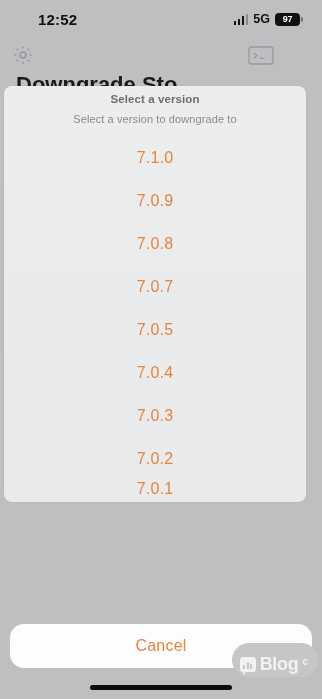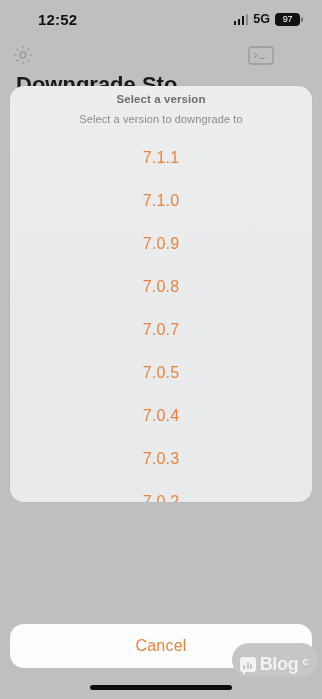--- a/index.html
+++ b/index.html
@@ -29,21 +29,21 @@
   .signal i:nth-child(1){ height:4px; }
   .signal i:nth-child(2){ height:6px; }
   .signal i:nth-child(3){ height:8.5px; }
   .signal i:nth-child(4){ height:11px; background:#8a8a8d; }
   .net-type{ font-size:12.5px; font-weight:600; }
   .battery{
     position:relative; width:25px; height:13px; border-radius:4px;
     background:#111; display:flex; align-items:center; justify-content:center;
   }
   .battery-level{
-    color:#fff; font-size:9px; font-weight:normal; letter-spacing:-.2px;
+    color:#fff; font-size:9px; font-weight:bold; letter-spacing:-.2px;
   }
   .battery:after{
     content:""; position:absolute; right:-3px; top:4px;
     width:2px; height:5px; border-radius:0 2px 2px 0; background:#6e6e72;
   }
 
   
   .app-behind{
     position:absolute; top:36px; left:0; width:286px; height:60px;
   }
@@ -54,22 +54,22 @@
   }
   .icon-gear svg, .icon-term svg { display:block; }
   .app-title{
     position:absolute; top:36px; left:16px;
     font-size:22px; font-weight:bold; color:#1a1a1a;
     white-space:nowrap;
   }
 
   
   .sheet{
-    position:absolute; left:10px; top:86px; width:302px; height:416px;
-    border-radius:14px;
+    position:absolute; left:4px; top:86px; width:302px; height:416px;
+    border-radius:8px;
     background:linear-gradient(180deg,#eceded 0%,#eaebec 45%,#e9eaeb 100%);
     overflow:hidden;
     box-shadow:0 0 0 .5px rgba(0,0,0,.04);
   }
   .sheet-header{
     padding-top:7px; text-align:center;
   }
   .sheet-title{
     font-size:11.5px; font-weight:bold; color:#6d6d72; letter-spacing:.1px;
   }
@@ -162,21 +162,20 @@
   </div>
   <div class="app-title">Downgrade Sto</div>
 </div>
 
 <div class="sheet">
   <div class="sheet-header">
     <div class="sheet-title">Select a version</div>
     <div class="sheet-subtitle">Select a version to downgrade to</div>
   </div>
   <div class="version-list">
-    <div class="version-item">7.1.1</div>
     <div class="version-item">7.1.0</div>
     <div class="version-item">7.0.9</div>
     <div class="version-item">7.0.8</div>
     <div class="version-item">7.0.7</div>
     <div class="version-item">7.0.5</div>
     <div class="version-item">7.0.4</div>
     <div class="version-item">7.0.3</div>
     <div class="version-item">7.0.2</div>
     <div class="version-item clipped">7.0.1</div>
   </div>

